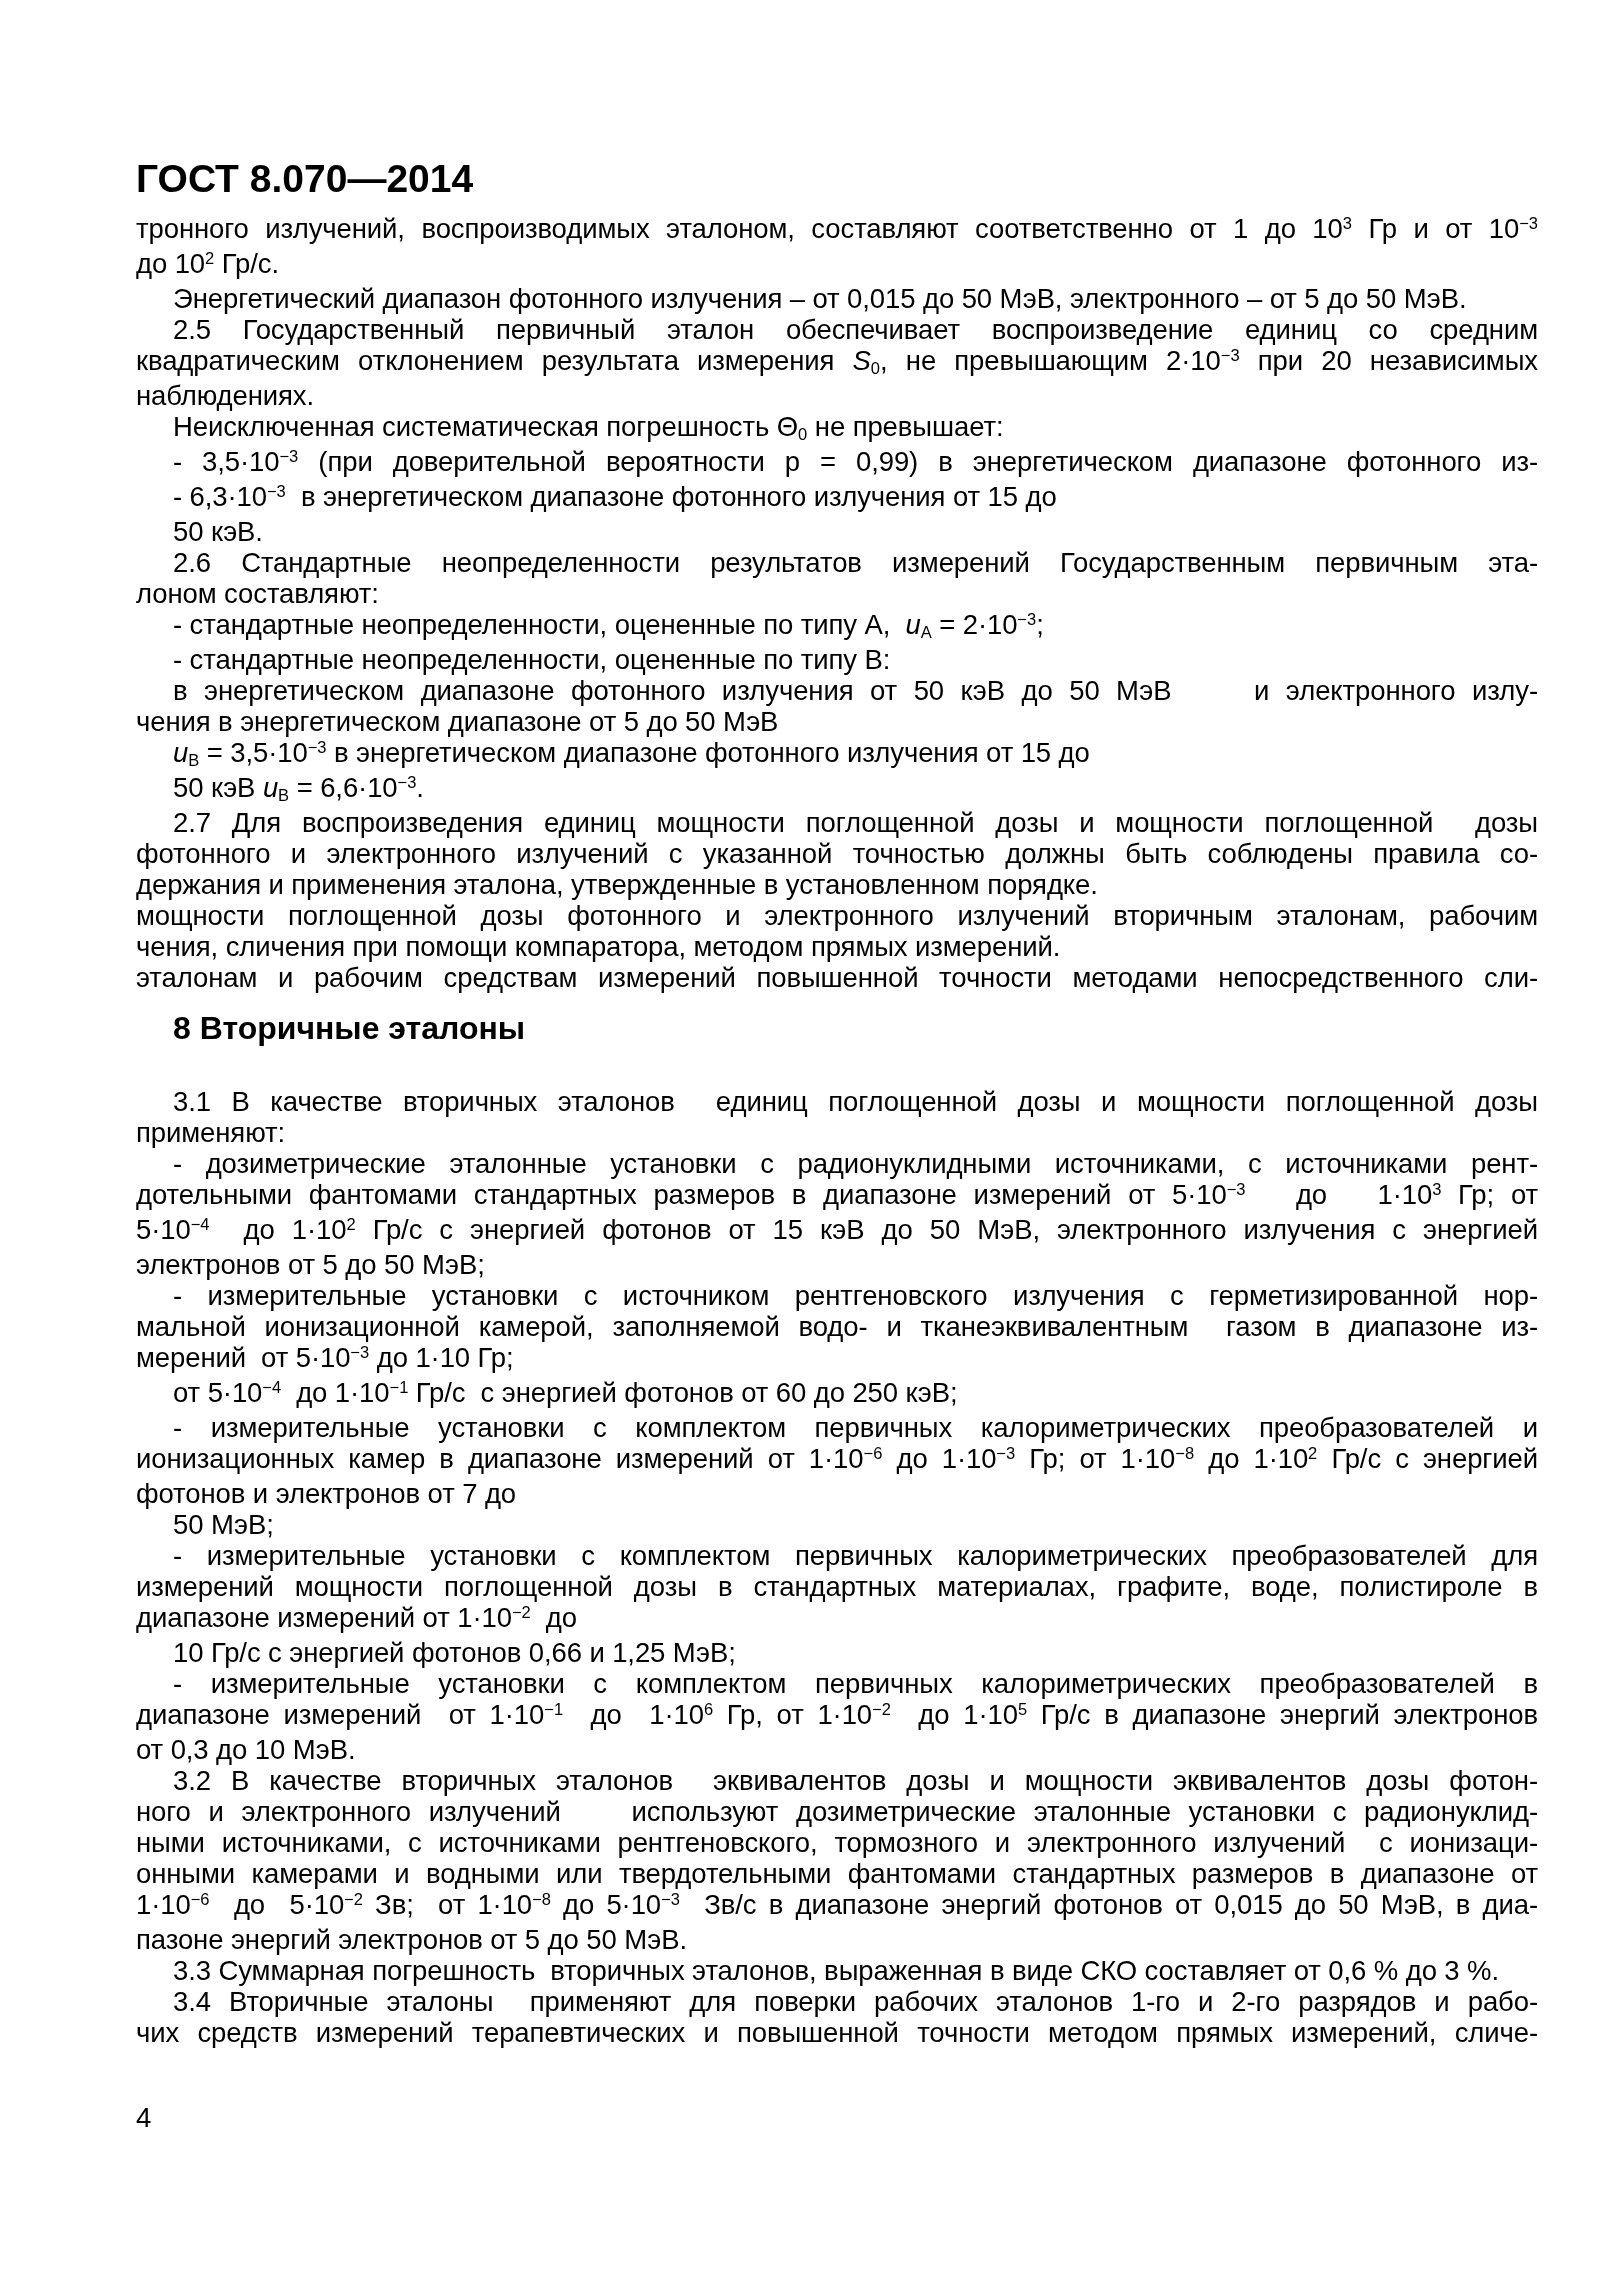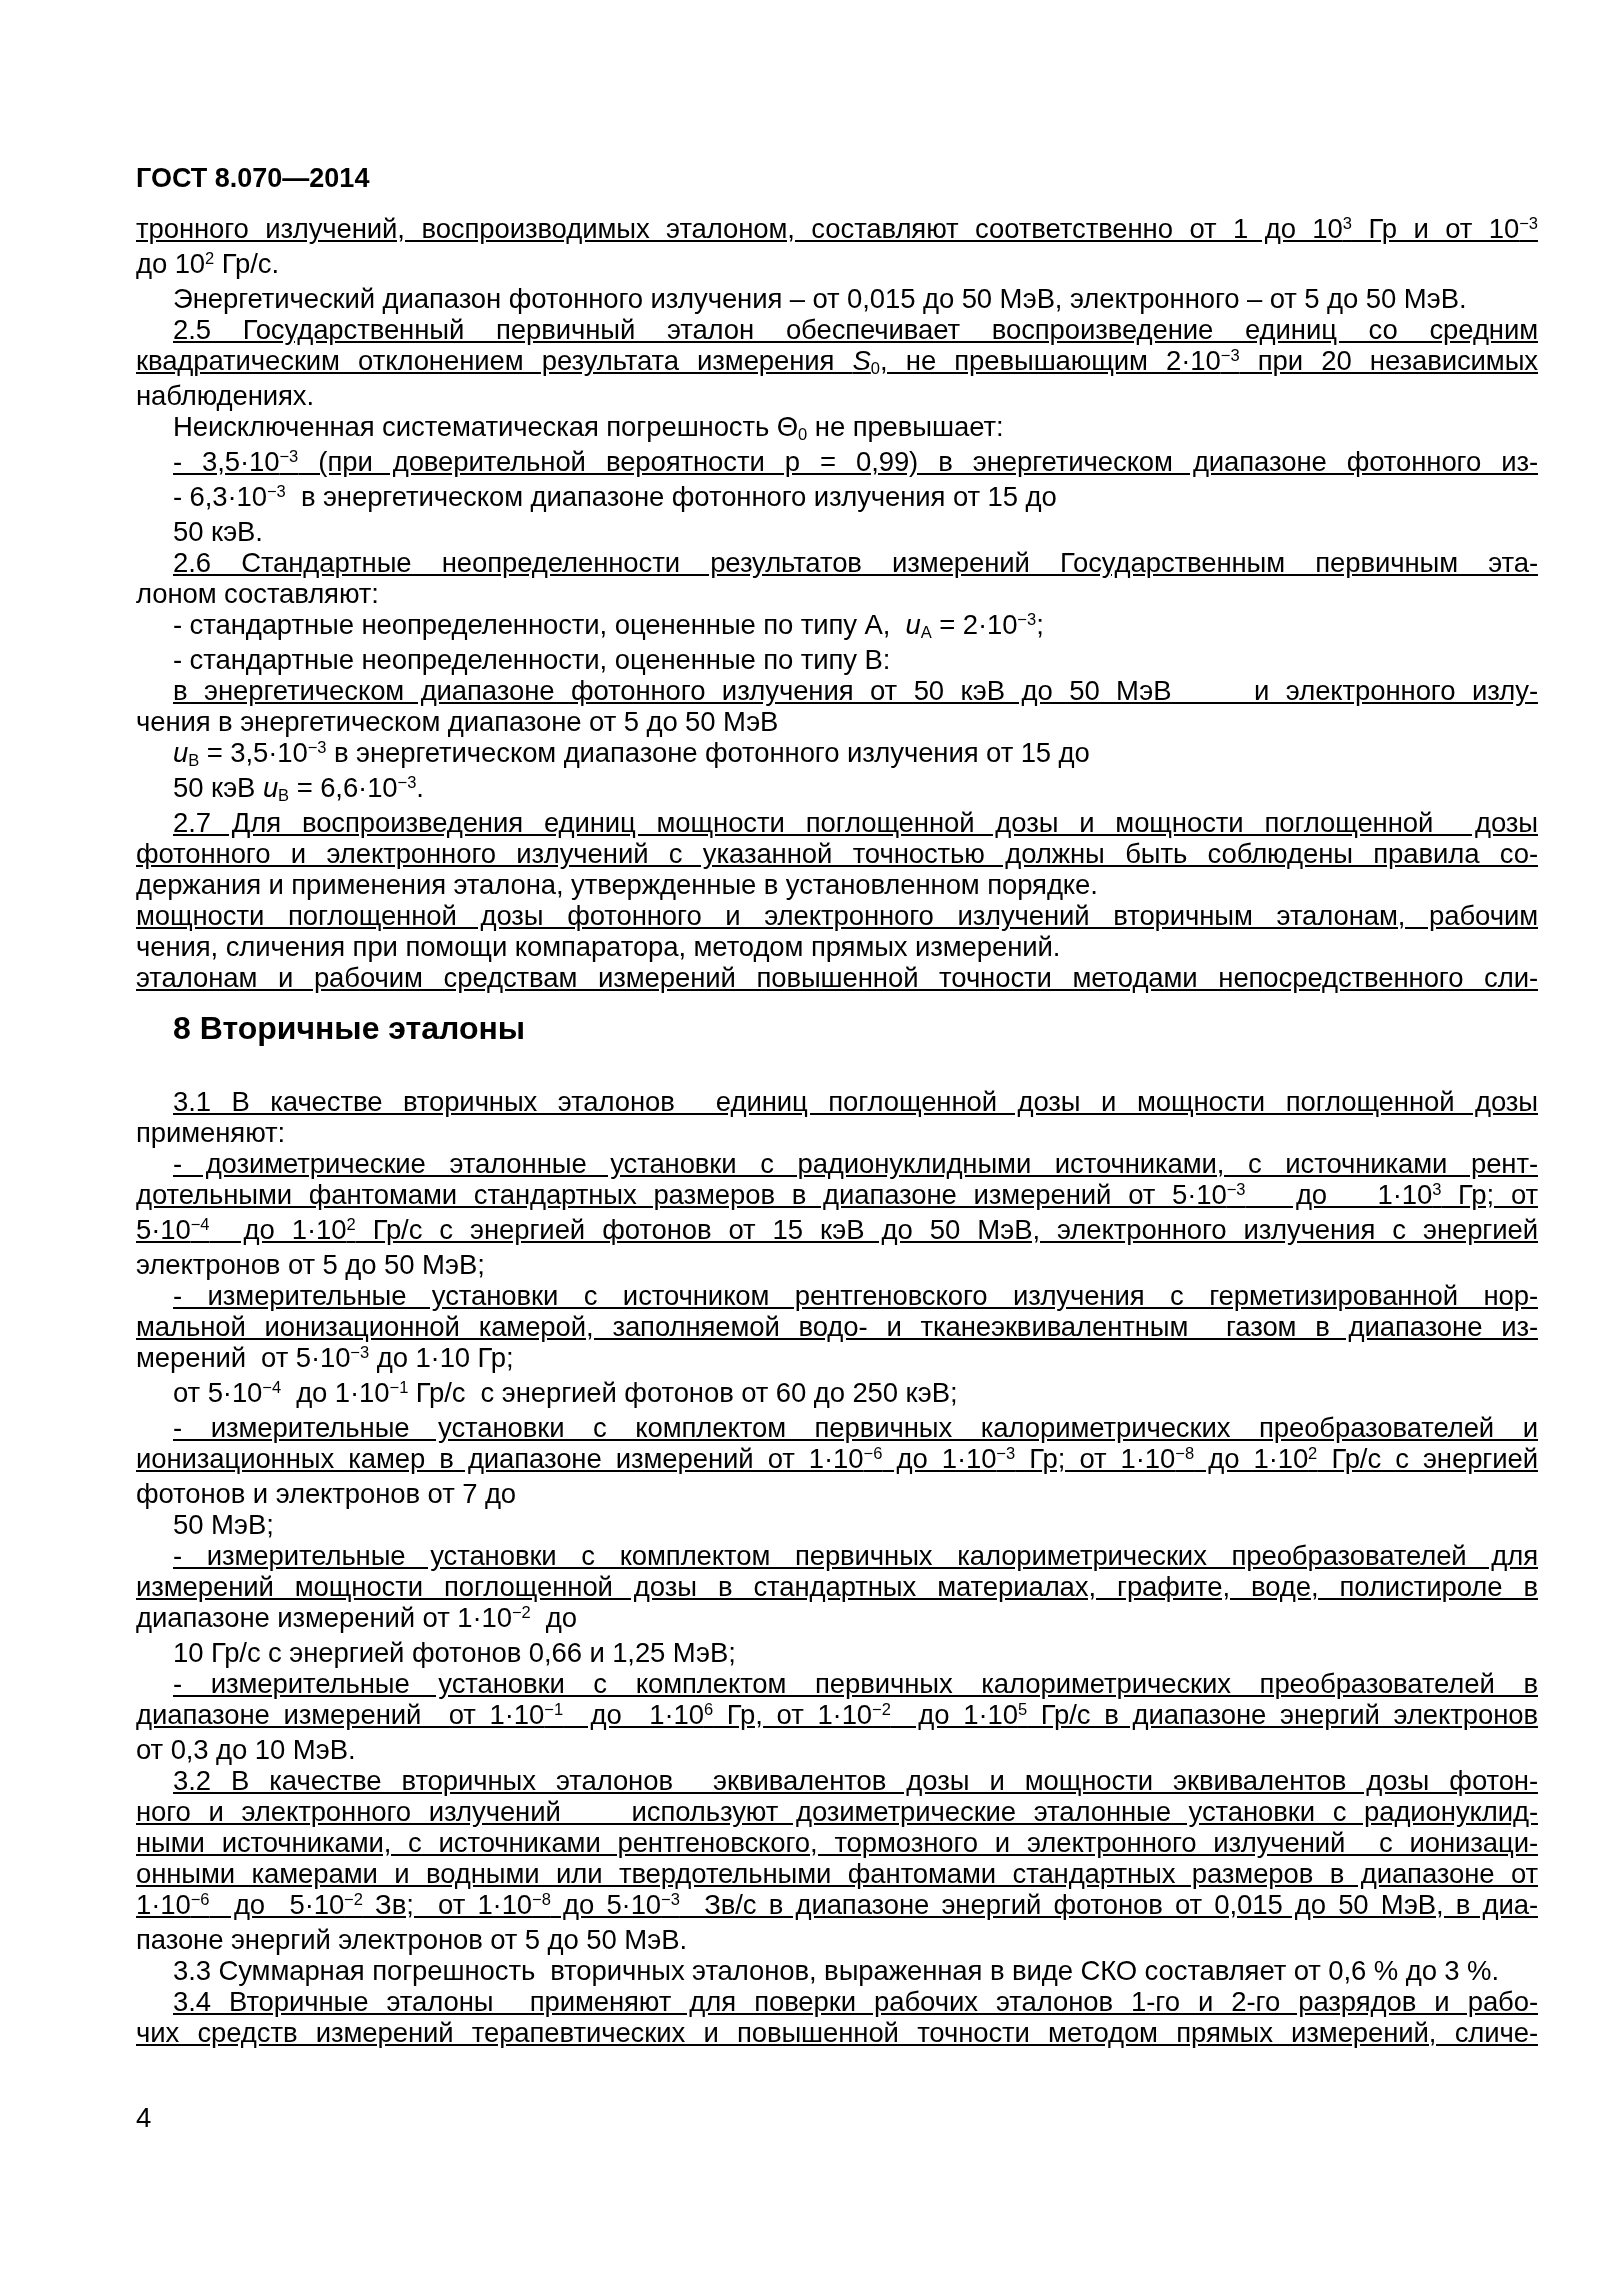--- a/index.html
+++ b/index.html
@@ -17,39 +17,38 @@
     overflow: hidden;
   }
   .content {
     position: absolute;
     left: 136px;
     top: 162px;
     width: 1402px;
   }
   .doc-header {
     font-weight: bold;
-    font-size: 27px;
+    font-size: 39px;
     line-height: 33px;
     letter-spacing: 0px;
     margin: 0 0 18.3px 0;
   }
   .line {
     font-size: 27.5px;
     line-height: 31px;
     letter-spacing: -0.1px;
     min-height: 31px;
     white-space: normal;
   }
   .line.indent {
     padding-left: 37px;
   }
   .line.justify {
     text-align: justify;
     text-align-last: justify;
-    text-decoration: underline;
   }
   .section-heading {
     font-weight: bold;
     font-size: 32px;
     line-height: 41px;
     margin: 14.4px 0 37px 37px;
   }
   sup {
     font-size: 60%;
     vertical-align: baseline;

